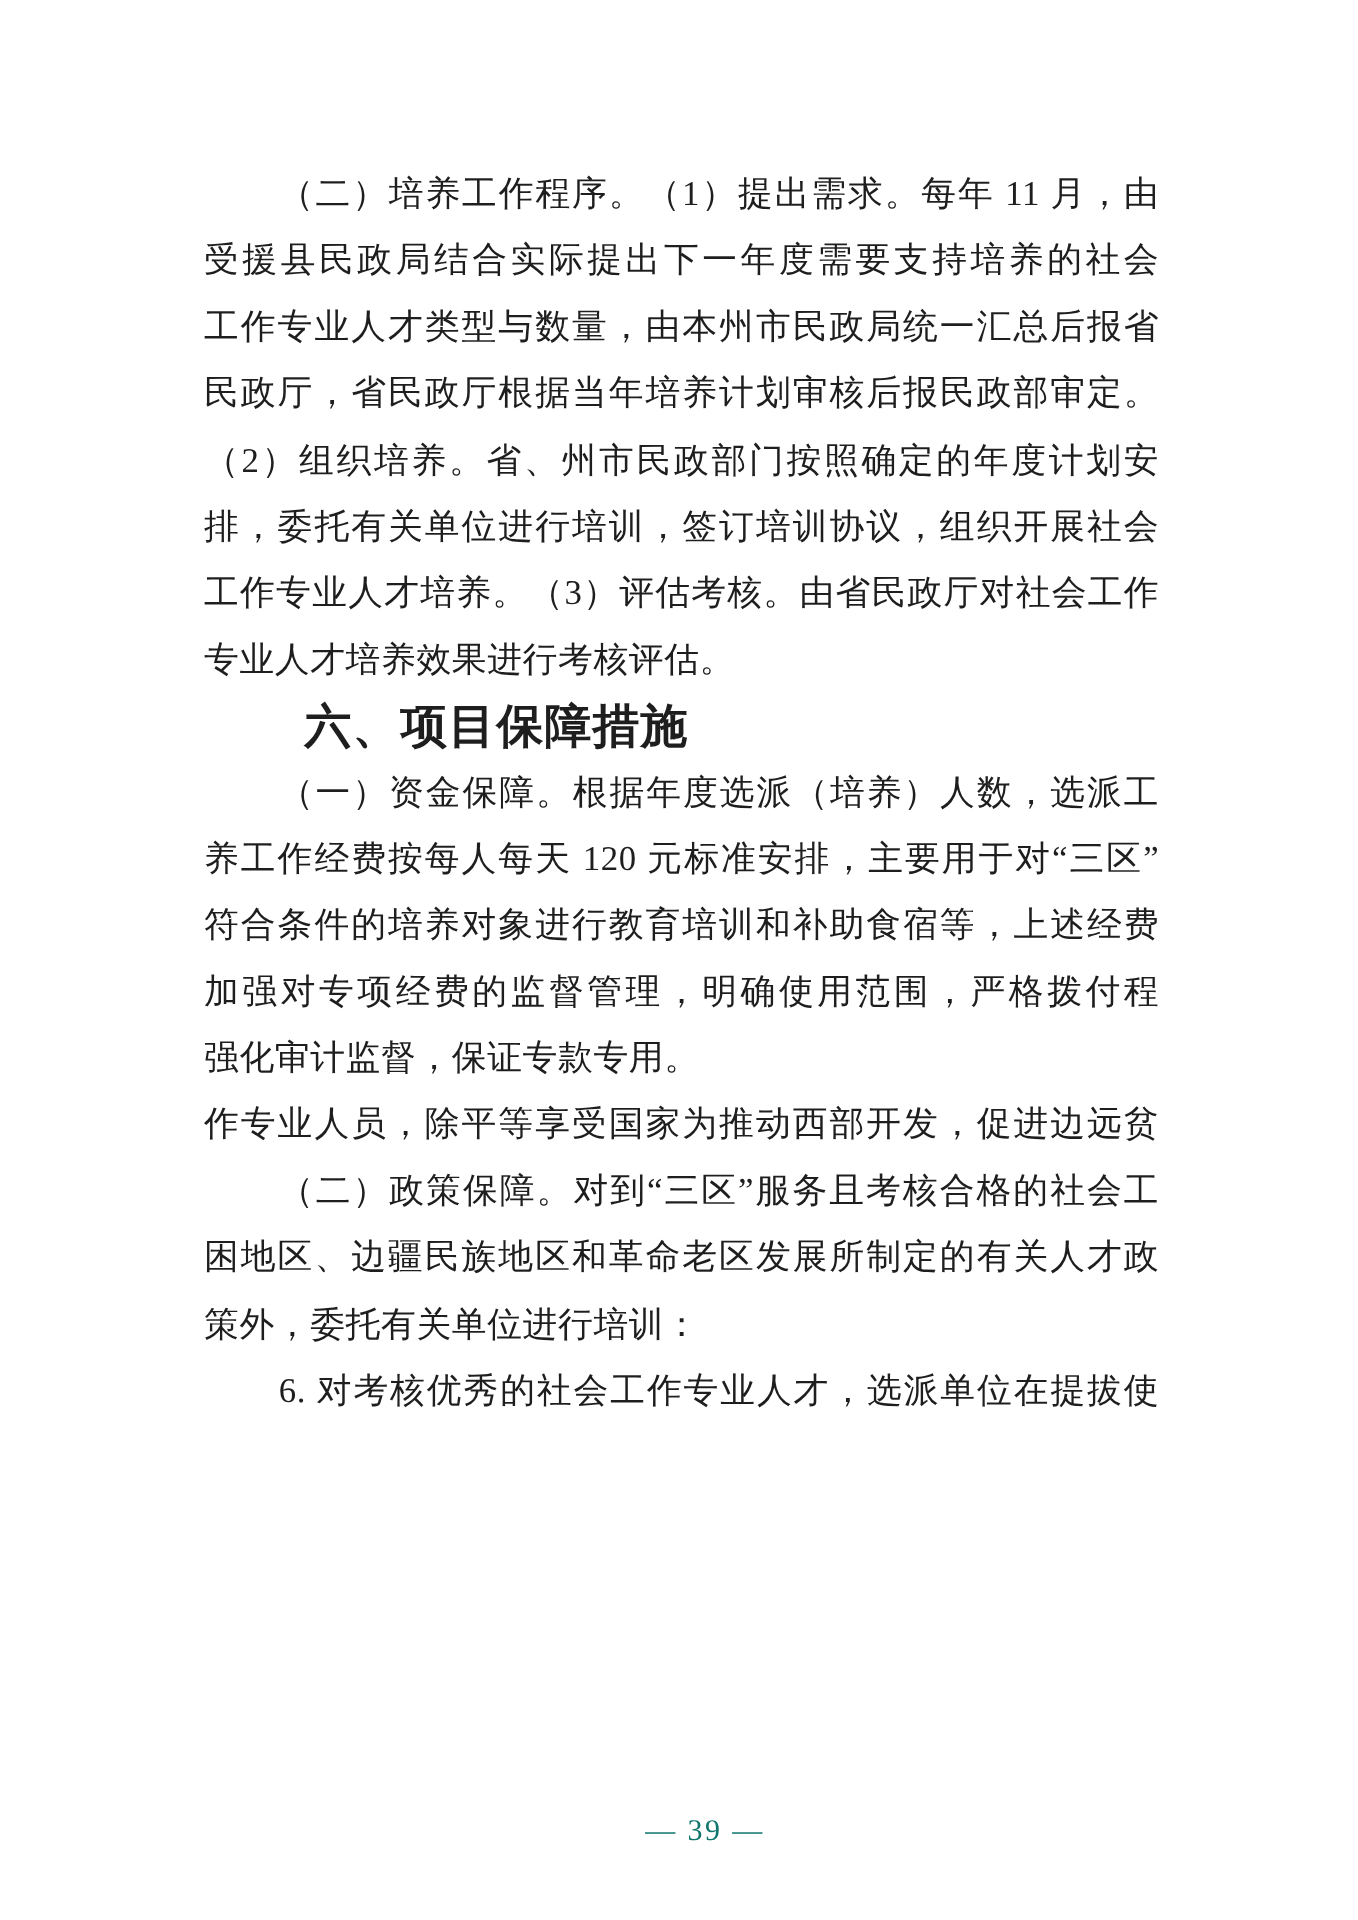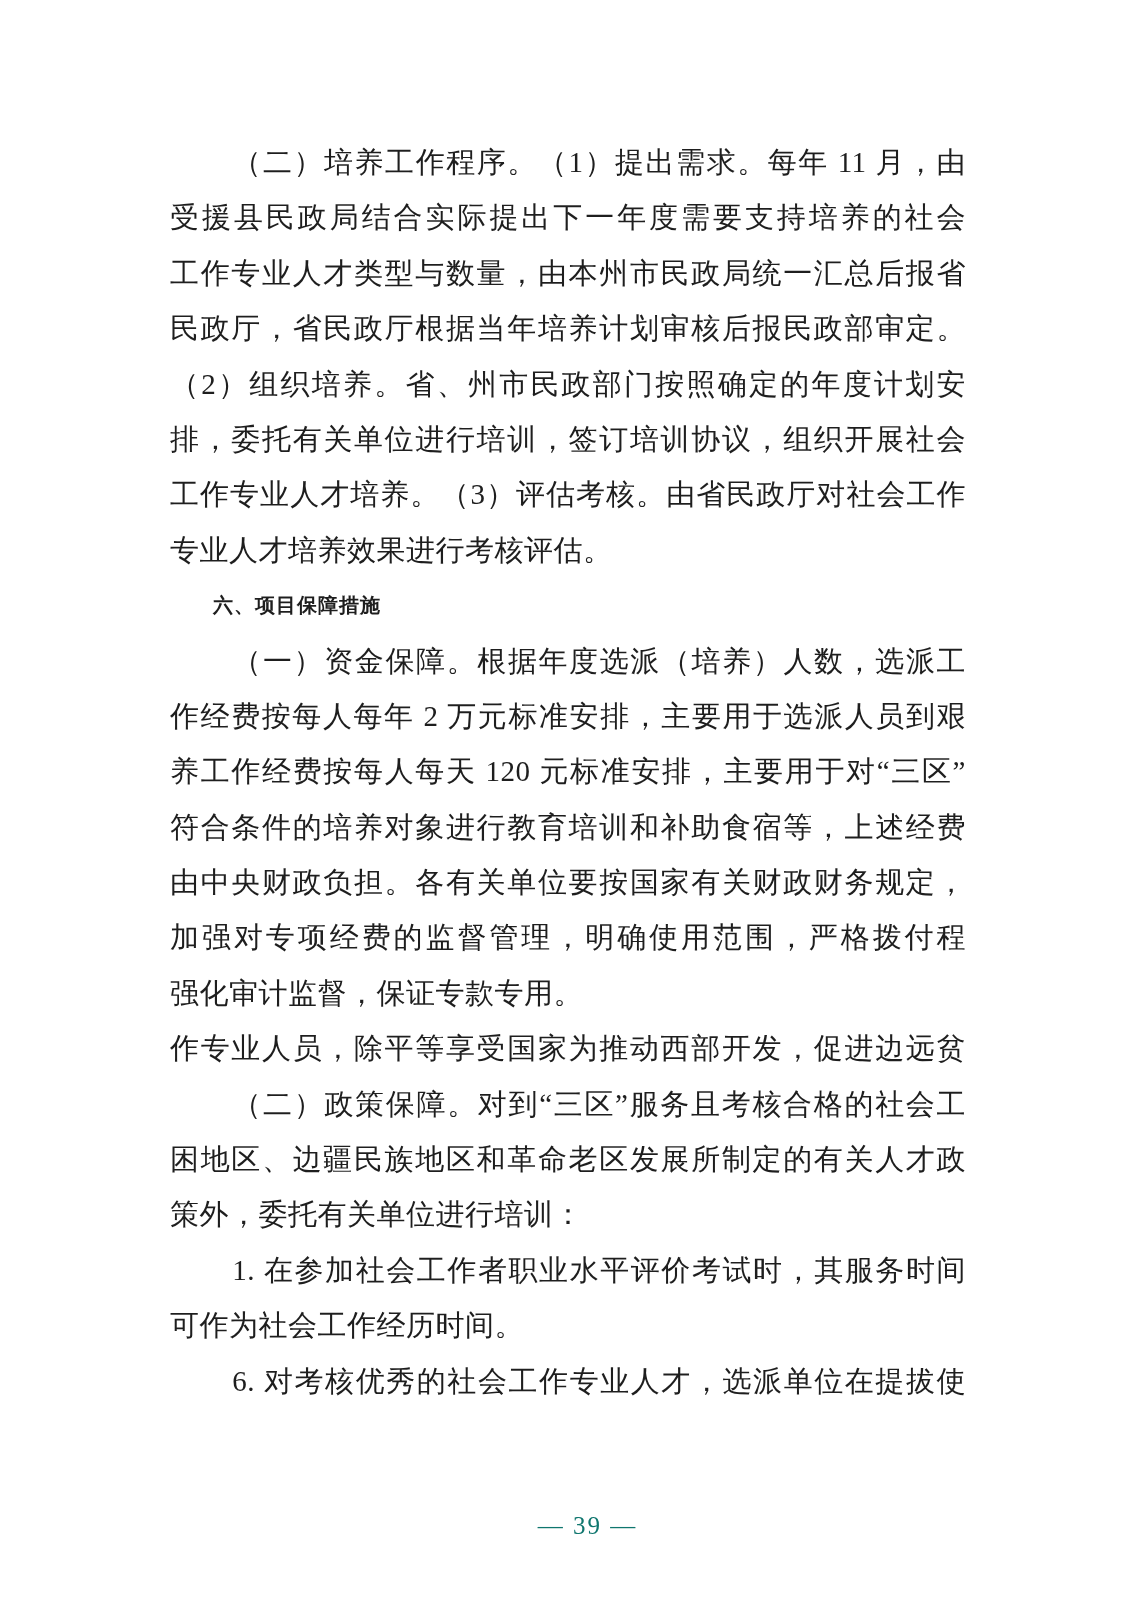--- a/index.html
+++ b/index.html
@@ -37,21 +37,21 @@
   .line.lastline {
     text-align: center;
     text-align-last: left;
   }
   .line.indent {
     text-indent: 2.15em;
   }
   .block.heading .line {
     font-family: "Liberation Sans", sans-serif;
     font-weight: 700;
-    font-size: 20px;
+    font-size: 39px;
     letter-spacing: 1px;
     text-align: right;
     text-align-last: left;
   }
   .page-footer {
     position: absolute;
     left: 0;
     top: 1512px;
     width: 100%;
     text-align: center;
@@ -74,35 +74,29 @@
         <div class="line full">（2）组织培养。省、州市民政部门按照确定的年度计划安</div>
         <div class="line full">排，委托有关单位进行培训，签订培训协议，组织开展社会</div>
         <div class="line full">工作专业人才培养。（3）评估考核。由省民政厅对社会工作</div>
         <div class="line lastline">专业人才培养效果进行考核评估。</div>
       </div>
       <div class="block heading">
         <div class="line indent lastline">六、项目保障措施</div>
       </div>
       <div class="block paragraph">
         <div class="line indent full">（一）资金保障。根据年度选派（培养）人数，选派工</div>
-        <div class="line full">作经费按每人每年 2 万元标准安排，主要用于选派人员到艰</div>
         <div class="line full">养工作经费按每人每天 120 元标准安排，主要用于对“三区”</div>
         <div class="line full">符合条件的培养对象进行教育培训和补助食宿等，上述经费</div>
-        <div class="line full">由中央财政负担。各有关单位要按国家有关财政财务规定，</div>
         <div class="line full">加强对专项经费的监督管理，明确使用范围，严格拨付程序，</div>
         <div class="line lastline">强化审计监督，保证专款专用。</div>
       </div>
       <div class="block paragraph">
         <div class="line full">作专业人员，除平等享受国家为推动西部开发，促进边远贫</div>
         <div class="line indent full">（二）政策保障。对到“三区”服务且考核合格的社会工</div>
         <div class="line full">困地区、边疆民族地区和革命老区发展所制定的有关人才政</div>
         <div class="line lastline">策外，委托有关单位进行培训：</div>
       </div>
       <div class="block paragraph">
-        <div class="line indent full">1. 在参加社会工作者职业水平评价考试时，其服务时间</div>
-        <div class="line lastline">可作为社会工作经历时间。</div>
-      </div>
-      <div class="block paragraph">
         <div class="line indent full">6. 对考核优秀的社会工作专业人才，选派单位在提拔使</div>
       </div>
     </div>
   <div class="page-footer">— 39 —</div>
 </div>
 
 </body></html>

